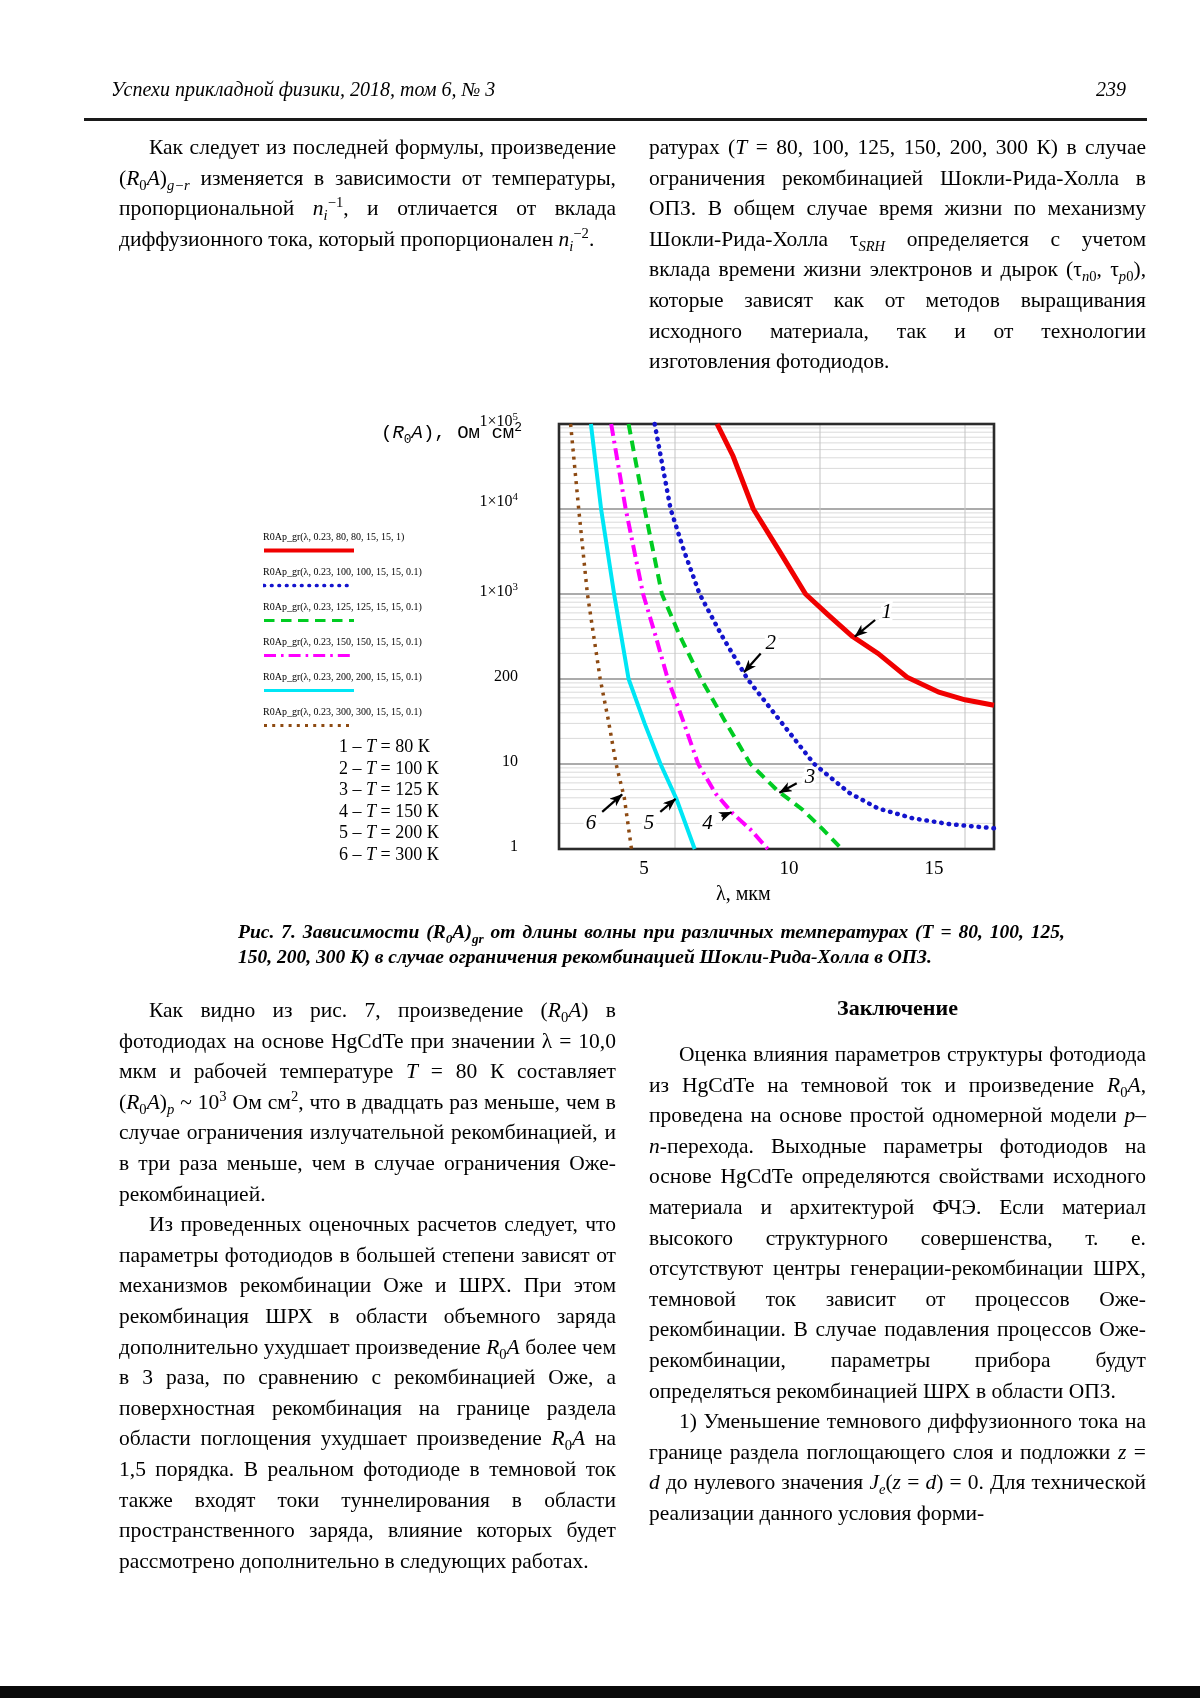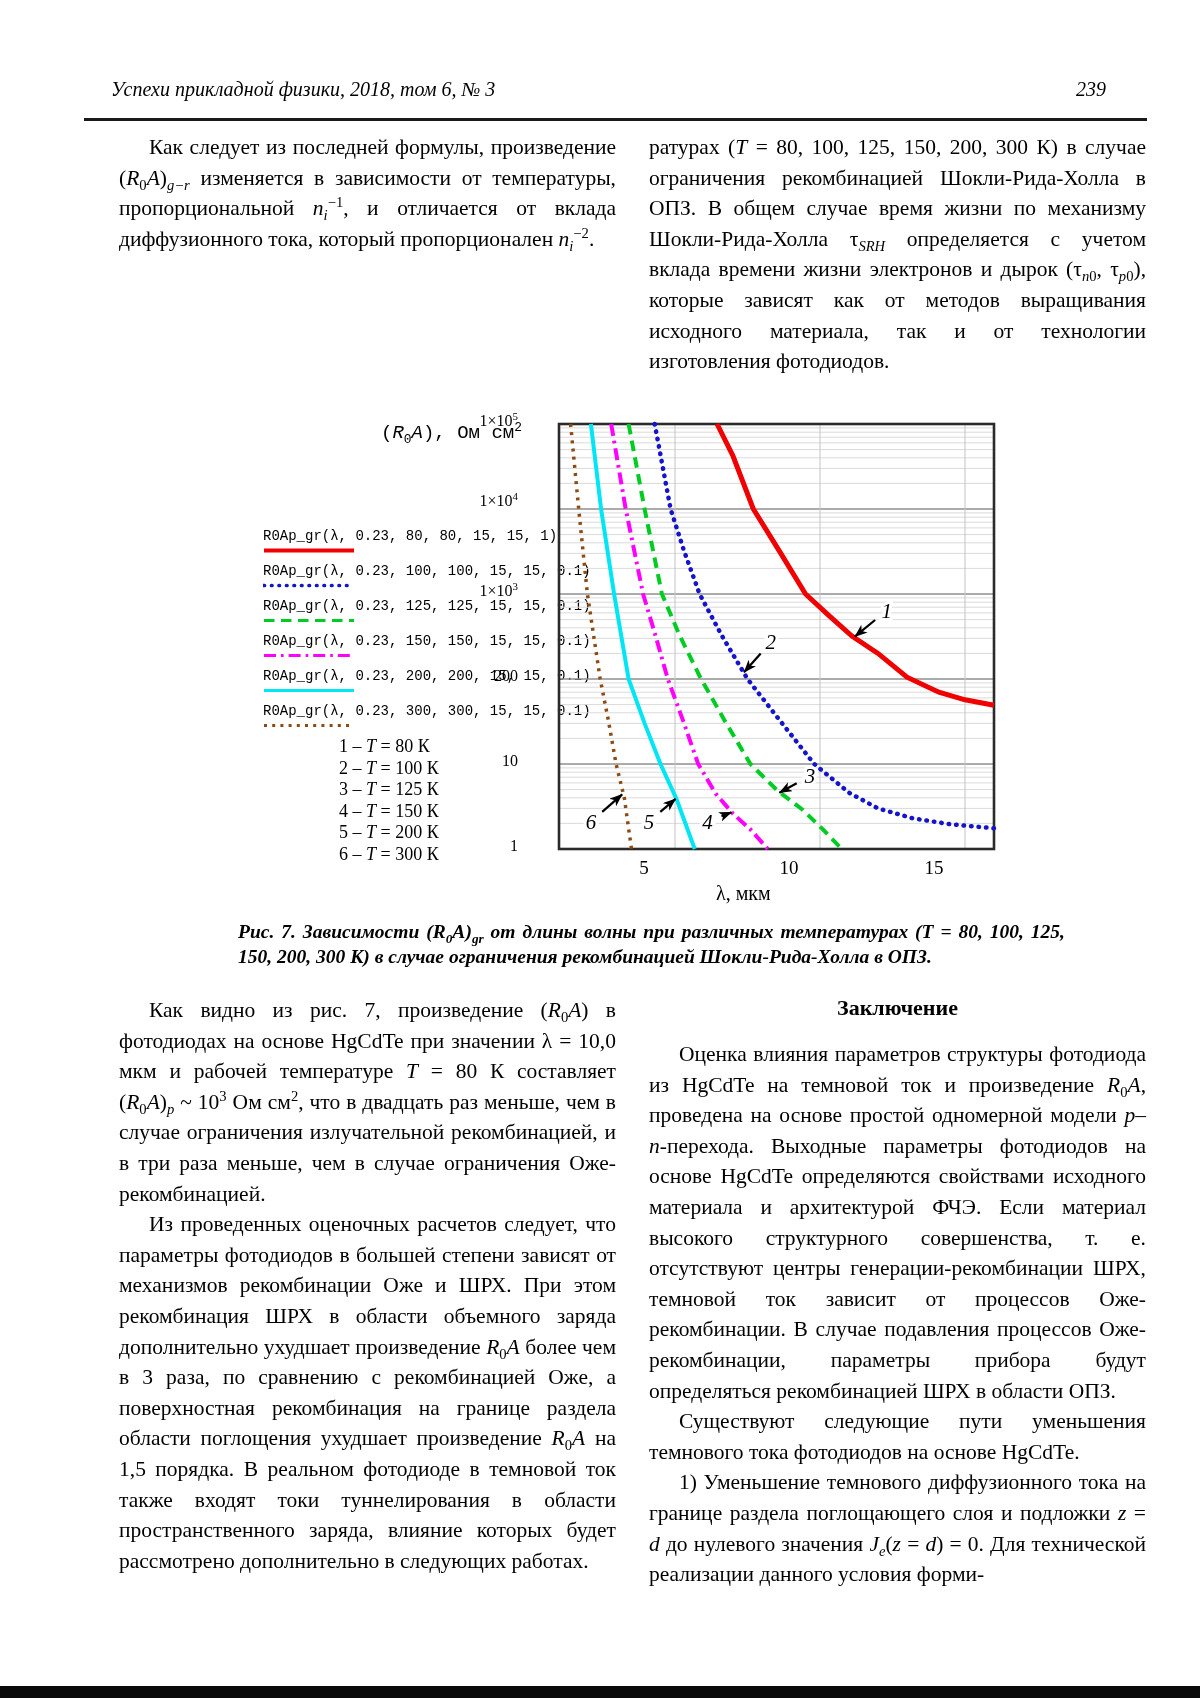--- a/index.html
+++ b/index.html
@@ -4,38 +4,38 @@
 <style>
   html,body{margin:0;padding:0;}
   body{
     width:1200px;height:1698px;position:relative;background:#ffffff;color:#000;
     font-family:"Liberation Serif", serif;overflow:hidden;
   }
   .abs{position:absolute;padding-left:31px;}
   
   #page-header{left:0;top:78px;width:1200px;height:36px;}
   #journal-title{left:80px;top:0;font-size:20px;font-style:italic;}
-  #page-number{left:1045px;top:0;width:70px;text-align:left;font-size:20px;font-style:italic;}
+  #page-number{left:1045px;top:0;width:70px;text-align:center;font-size:20px;font-style:italic;}
   #header-rule{left:84px;top:118px;width:1032px;height:0;border-top:3px solid #1a1a1a;}
   
   .col{width:497px;}
   .par{font-size:21.5px;line-height:30.6px;text-align:justify;text-indent:30px;margin:0;}
   .par.noindent{text-indent:0;}
   sup,sub{font-size:68%;line-height:0;}
   #col-top-left{left:88px;top:132px;}
   #col-top-right{left:618px;top:132px;}
   #col-bottom-left{left:88px;top:995px;}
   #col-bottom-right{left:618px;top:995px;}
   #conclusion-heading{font-size:22px;font-weight:bold;text-align:center;margin:0 0 18px 0;}
   
   #figure{left:0;top:370px;width:1200px;height:560px;}
   #chart-title{left:350px;top:52px;font-size:19px;font-family:Liberation Mono, monospace;}
   #legend{left:232px;top:158px;}
   .legend-item{margin-bottom:9px;}
-  .legend-label{font-size:14px;line-height:17px;white-space:nowrap;font-family:Liberation Mono, monospace;}
+  .legend-label{font-size:10px;line-height:17px;white-space:nowrap;}
   .legend-sample{display:block;margin-top:2px;}
   #temp-key{left:308px;top:366px;}
   .temp-line{font-size:18px;line-height:21.5px;white-space:nowrap;}
   #chart-box{left:465px;top:10px;width:545px;height:495px;}
   .y-tick{position:absolute;left:402px;width:116px;text-align:right;font-size:16px;}
   .x-tick{position:absolute;top:487px;width:60px;text-align:center;font-size:19px;}
   #axis-label{left:685px;top:512px;width:125px;text-align:left;font-size:20px;}
   #figure-caption{left:207px;top:920px;width:827px;font-size:19.5px;line-height:24.5px;
     font-weight:bold;font-style:italic;text-align:justify;}
   #bottom-scan-bar{left:0;top:1686px;width:1200px;height:12px;background:#0a0a0a;}
@@ -193,17 +193,16 @@
 <div class="abs" id="figure-caption">Рис. 7. Зависимости (<i>R</i><sub>0</sub><i>A</i>)<sub>gr</sub> от длины волны при различных температурах (<i>T</i> = 80, 100, 125, 150, 200, 300 К) в случае ограничения рекомбинацией Шокли-Рида-Холла в ОПЗ.</div>
 
 <div class="abs col" id="col-bottom-left">
   <p class="par">Как видно из рис. 7, произведение (<i>R</i><sub>0</sub><i>A</i>) в фотодиодах на основе HgCdTe при значении λ = 10,0 мкм и рабочей температуре <i>T</i> = 80 К составляет (<i>R</i><sub>0</sub><i>A</i>)<sub><i>p</i></sub> ~ 10<sup>3</sup> Ом см<sup>2</sup>, что в двадцать раз меньше, чем в случае ограничения излучательной рекомбинацией, и в три раза меньше, чем в случае ограничения Оже-рекомбинацией.</p>
   <p class="par">Из проведенных оценочных расчетов следует, что параметры фотодиодов в большей степени зависят от механизмов рекомбинации Оже и ШРХ. При этом рекомбинация ШРХ в области объемного заряда дополнительно ухудшает произведение <i>R</i><sub>0</sub><i>A</i> более чем в 3 раза, по сравнению с рекомбинацией Оже, а поверхностная рекомбинация на границе раздела области поглощения ухудшает произведение <i>R</i><sub>0</sub><i>A</i> на 1,5 порядка. В реальном фотодиоде в темновой ток также входят токи туннелирования в области пространственного заряда, влияние которых будет рассмотрено дополнительно в следующих работах.</p>
 </div>
 
 <div class="abs col" id="col-bottom-right">
   <h3 id="conclusion-heading">Заключение</h3>
   <p class="par">Оценка влияния параметров структуры фотодиода из HgCdTe на темновой ток и произведение <i>R</i><sub>0</sub><i>A</i>, проведена на основе простой одномерной модели <i>p</i>–<i>n</i>-перехода. Выходные параметры фотодиодов на основе HgCdTe определяются свойствами исходного материала и архитектурой ФЧЭ. Если материал высокого структурного совершенства, т. е. отсутствуют центры генерации-рекомбинации ШРХ, темновой ток зависит от процессов Оже-рекомбинации. В случае подавления процессов Оже-рекомбинации, параметры прибора будут определяться рекомбинацией ШРХ в области ОПЗ.</p>
-  <p class="par">Существуют следующие пути уменьшения темнового тока фотодиодов на основе HgCdTe.</p>
   <p class="par">1) Уменьшение темнового диффузионного тока на границе раздела поглощающего слоя и подложки <i>z</i> = <i>d</i> до нулевого значения <i>J</i><sub><i>e</i></sub>(<i>z</i> = <i>d</i>) = 0. Для технической реализации данного условия форми-</p>
 </div>
 
 <div class="abs" id="bottom-scan-bar"></div>
 
 </body></html>

